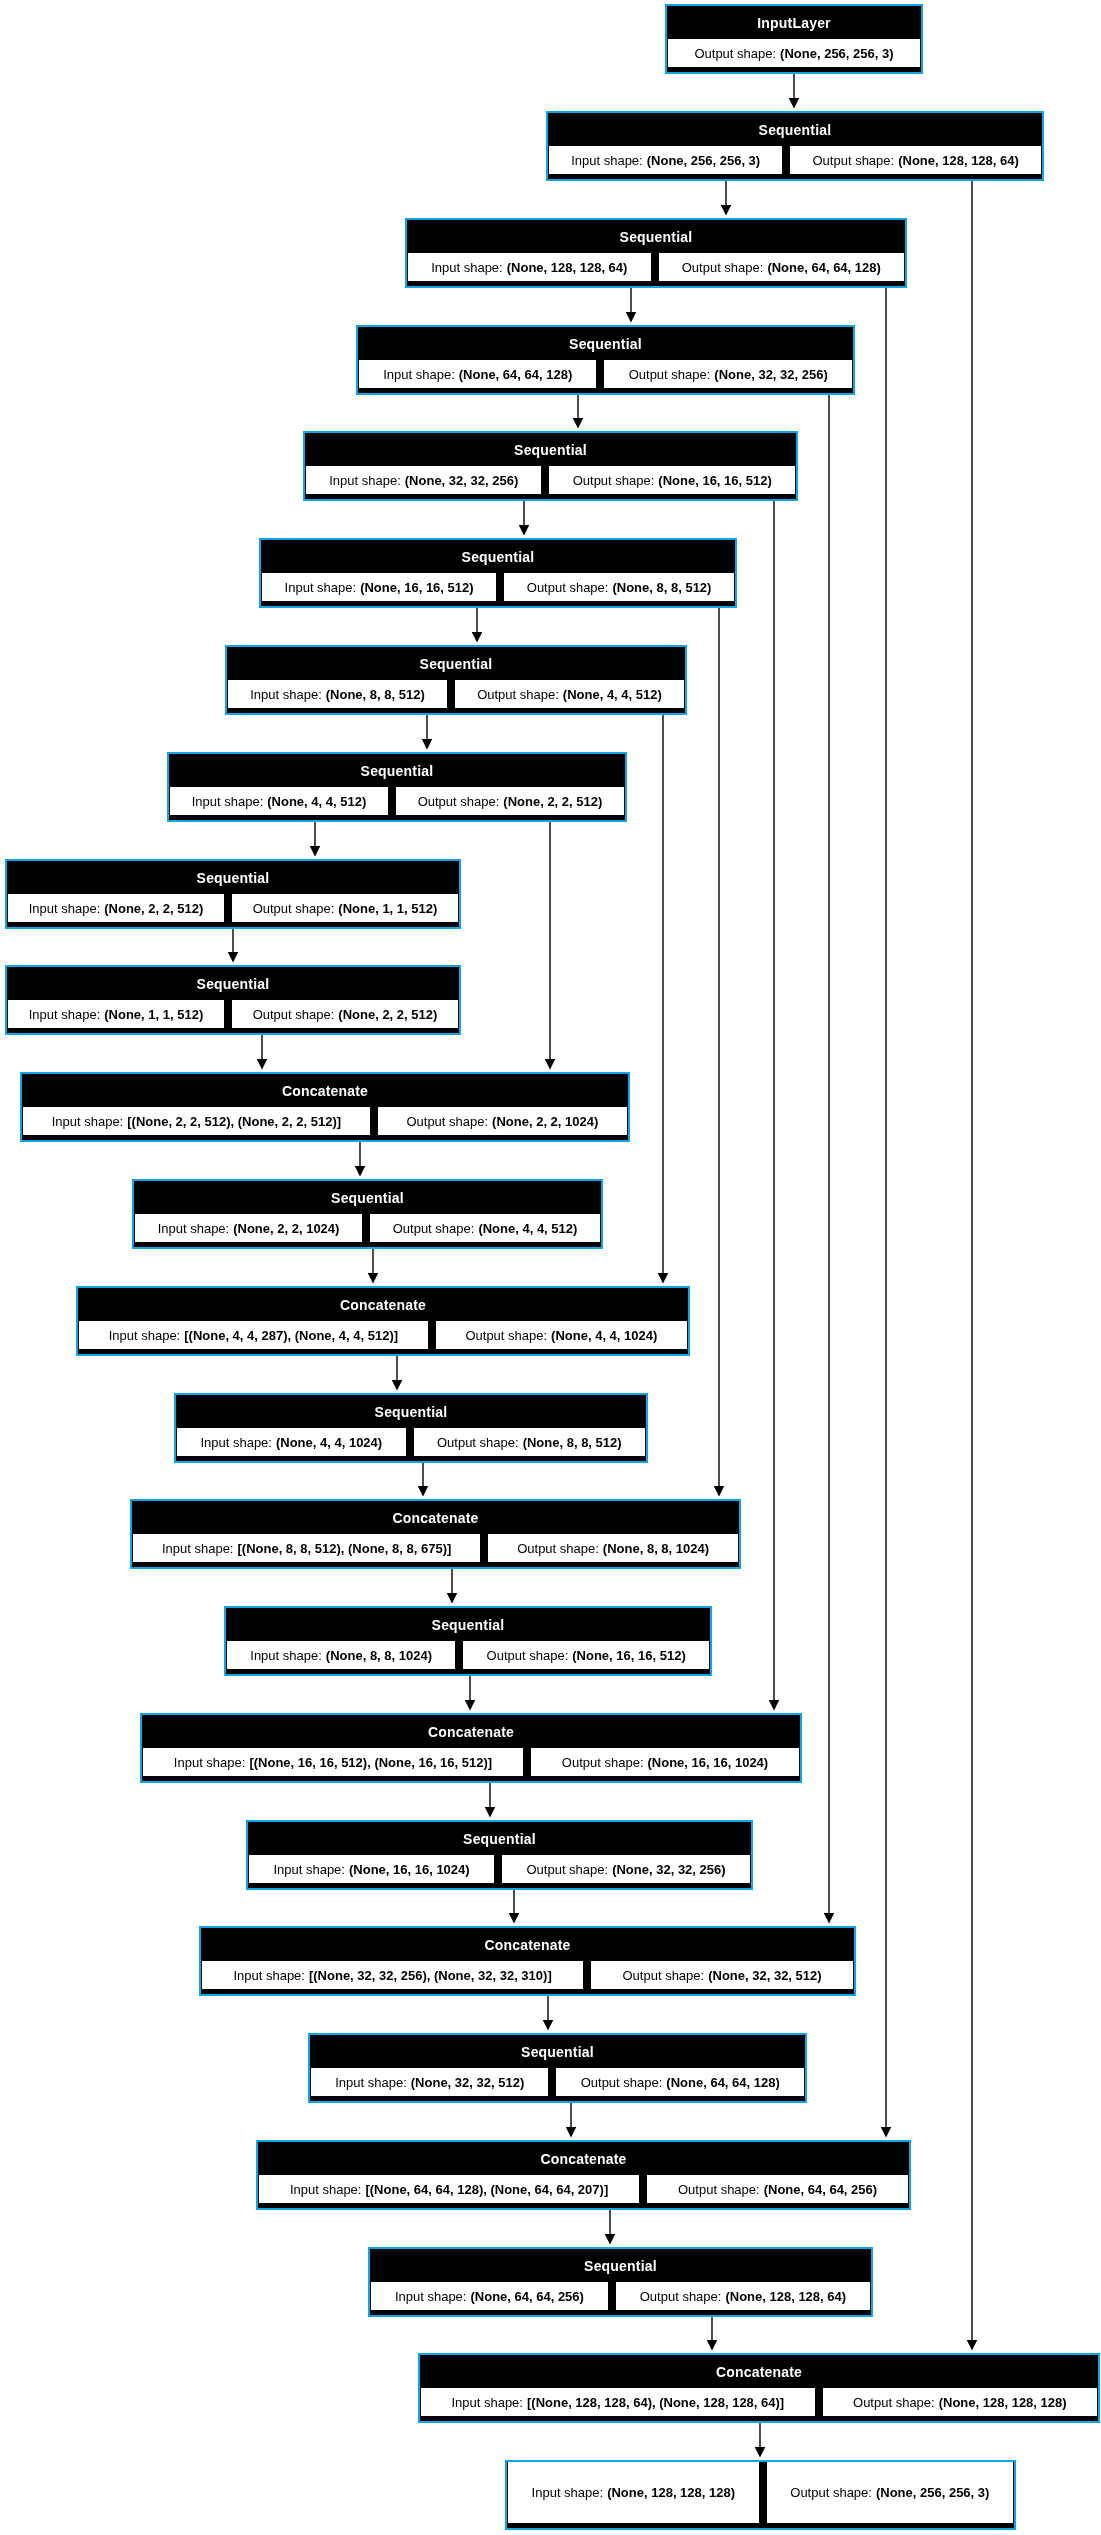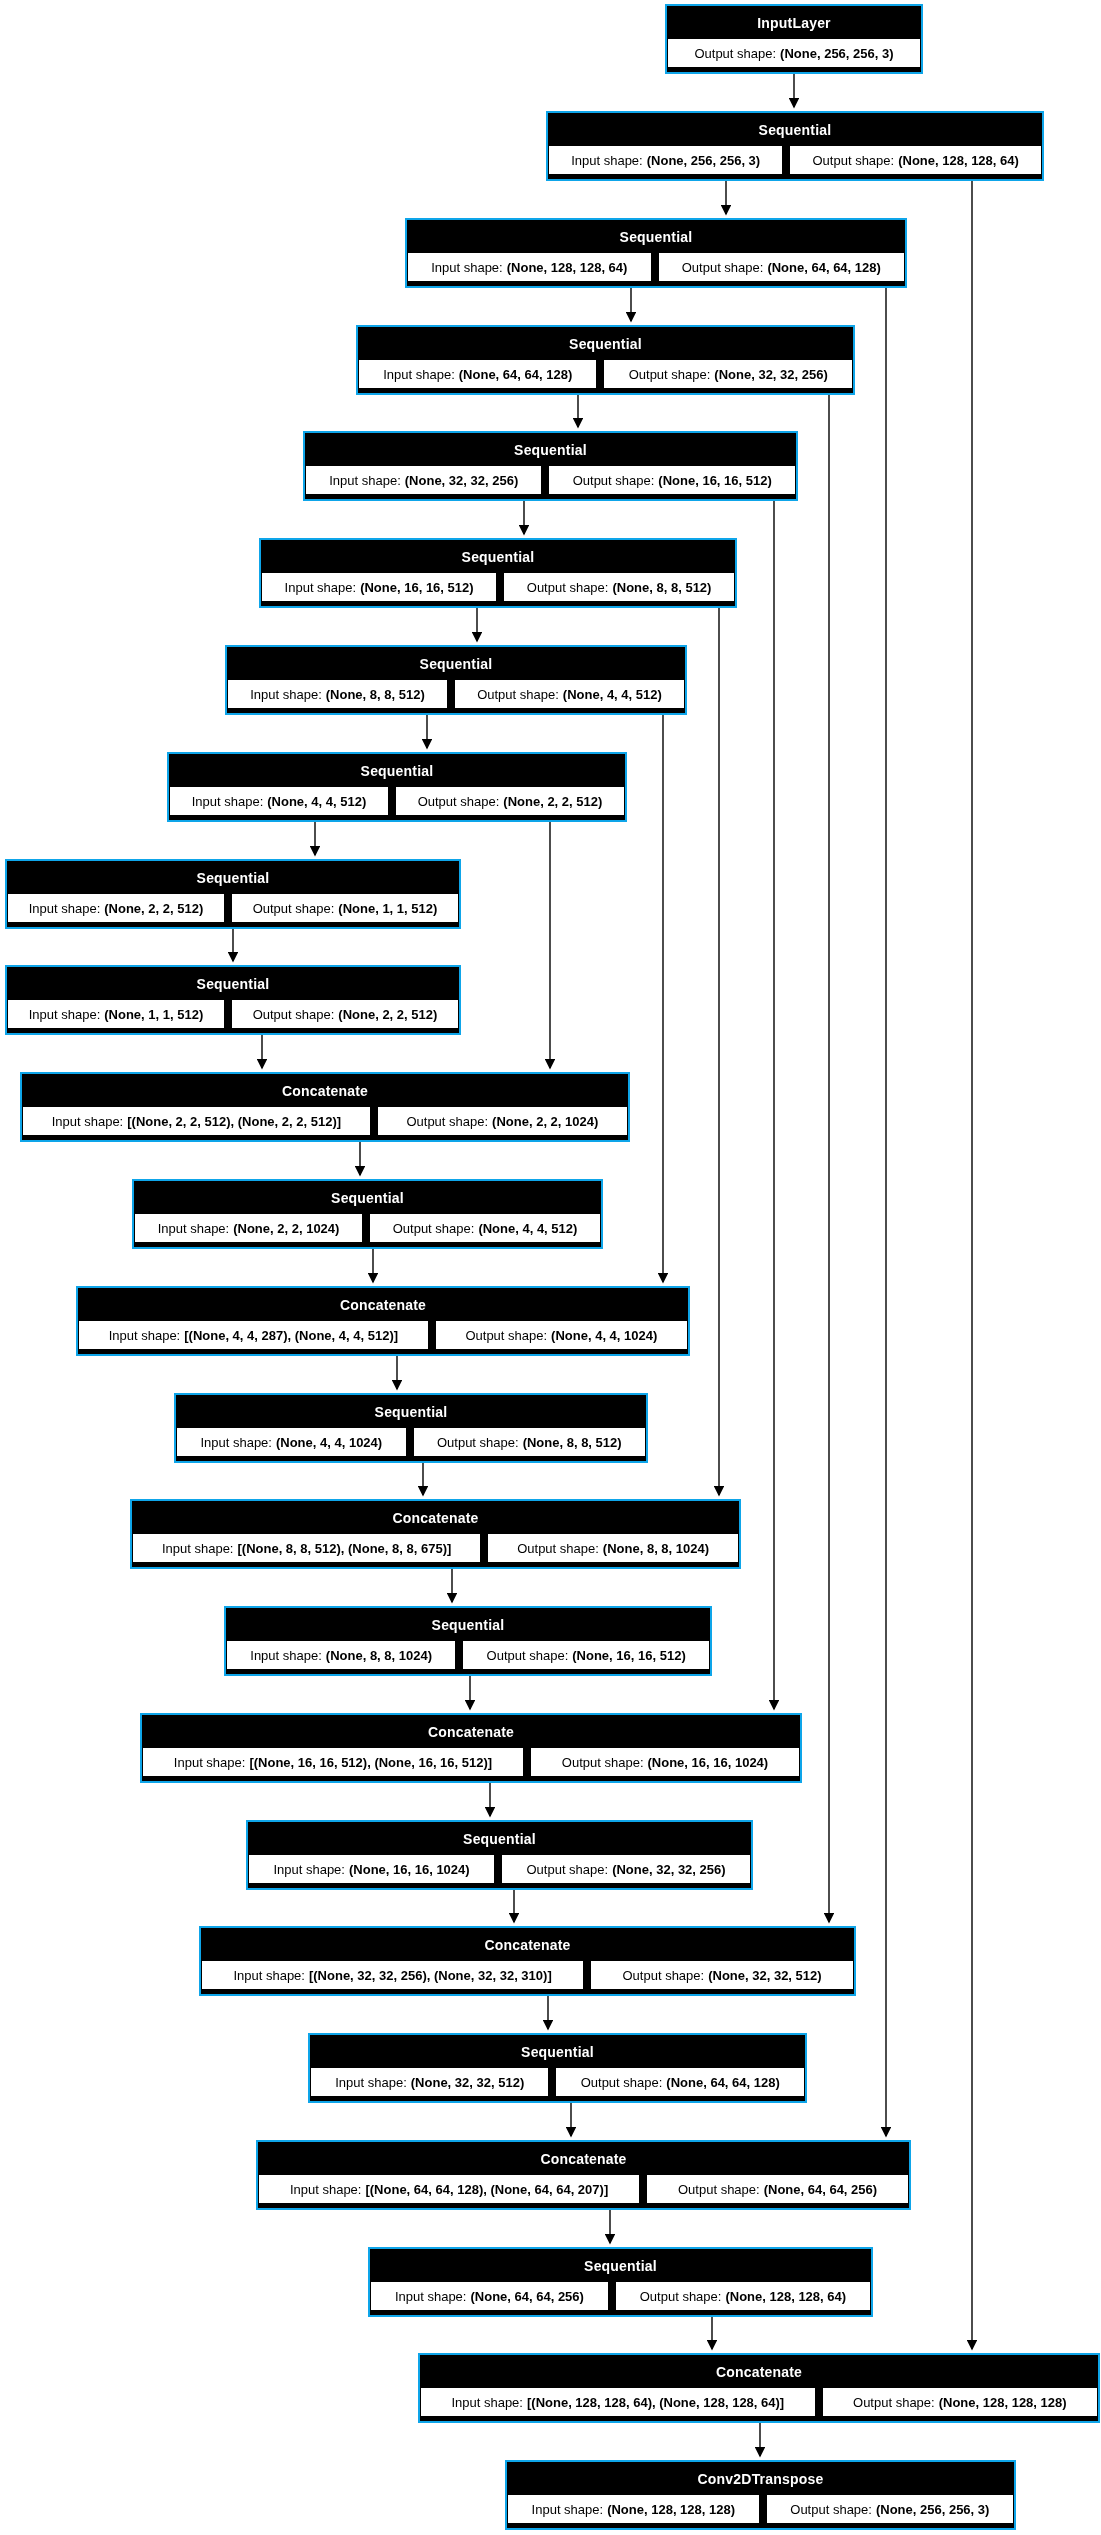--- a/index.html
+++ b/index.html
@@ -406,21 +406,20 @@
           <b>[(None, 128, 128, 64), (None, 128, 128, 64)]</b>
         </div>
       <div class="cell">
           <span>Output shape:</span>
           <b>(None, 128, 128, 128)</b>
         </div>
     </div>
   </div>
 
   <div class="node" style="left:505px;top:2460px;width:511px">
-    <div class="hd">Conv2DTranspose</div>
     <div class="bd">
       <div class="cell">
           <span>Input shape:</span>
           <b>(None, 128, 128, 128)</b>
         </div>
       <div class="cell">
           <span>Output shape:</span>
           <b>(None, 256, 256, 3)</b>
         </div>
     </div>

